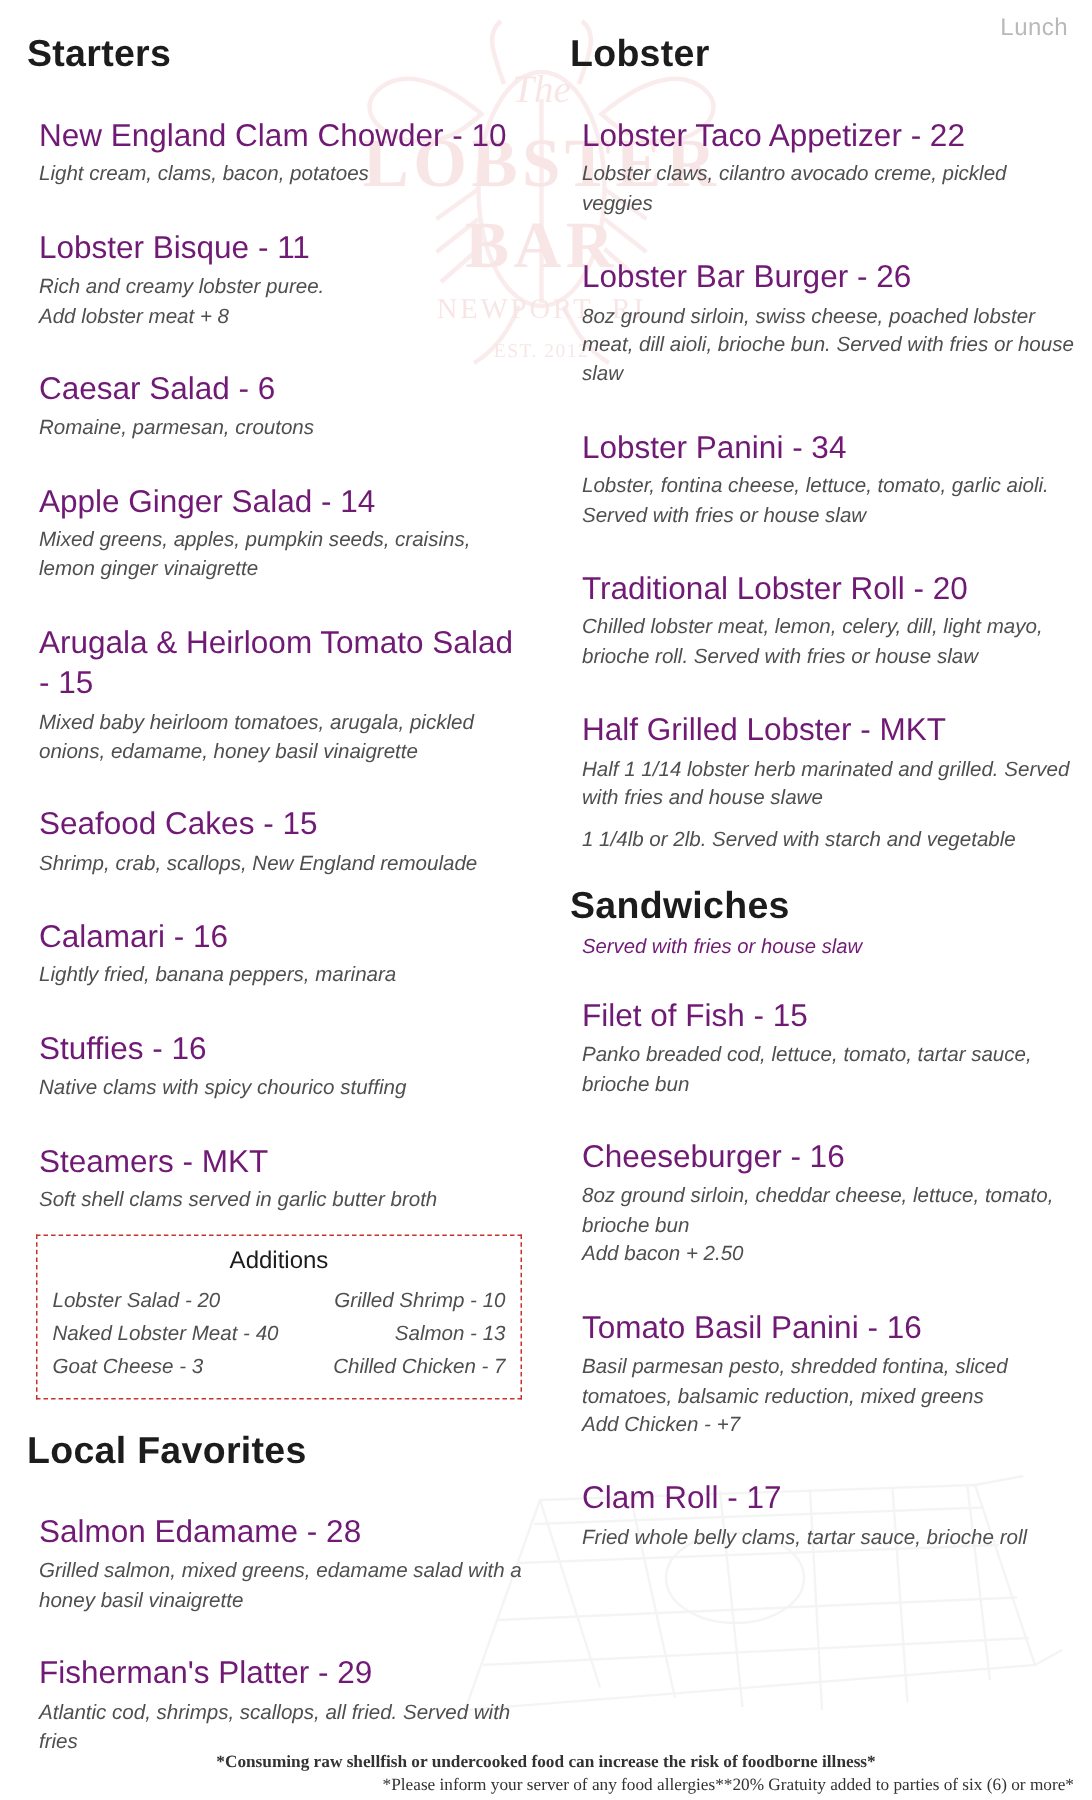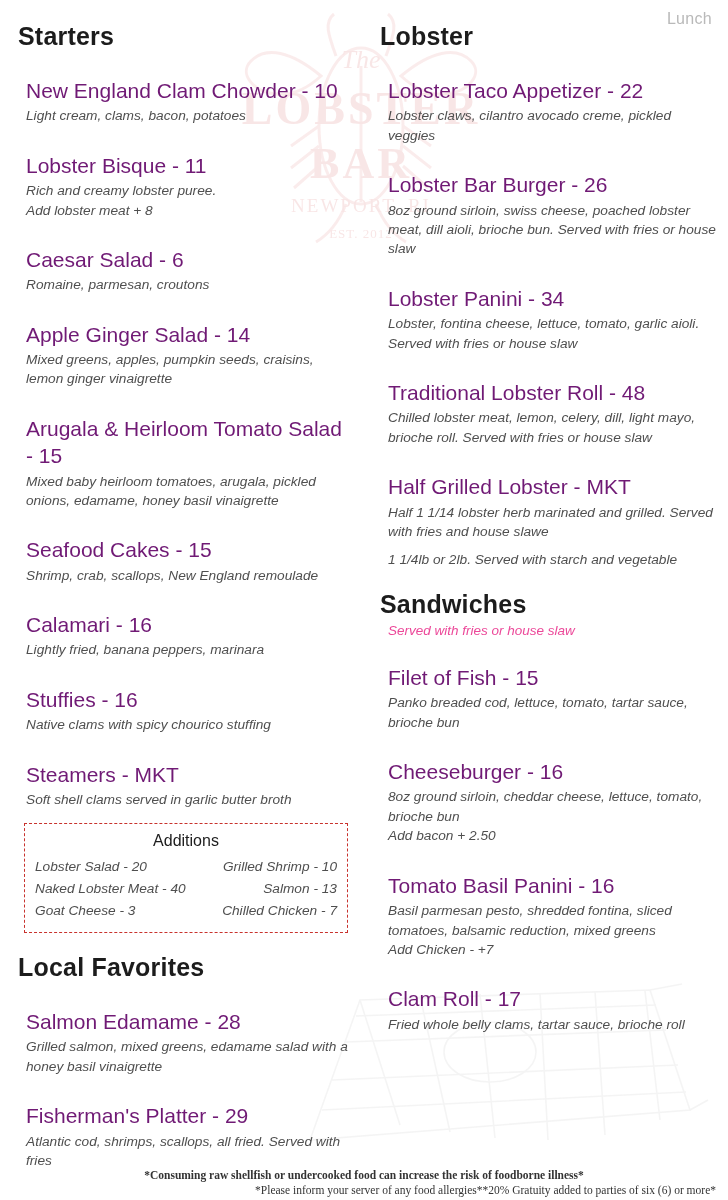--- a/index.html
+++ b/index.html
@@ -64,21 +64,21 @@
     font-weight: bold;
     margin: 0 0 10px 0;
     color: #1c1c1c;
     letter-spacing: 0.2px;
   }
   h2.section.spaced { margin-top: 20px; }
 
   .section-note {
     font-size: 13.5px;
     font-style: italic;
-    color: #ec4899;
+    color: #701a75;
     margin: -6px 0 6px 8px;
   }
 
   .item { margin: 0 0 9px 0; }
   .item-name {
     font-size: 21px;
     color: #701a75;
     margin-left: 8px;
     line-height: 1.3;
     margin-top: 26px;
@@ -255,21 +255,21 @@
     </div>
     <div class="item">
       <div class="item-name">Lobster Bar Burger - 26</div>
       <div class="item-desc">8oz ground sirloin, swiss cheese, poached lobster meat, dill aioli, brioche bun. Served with fries or house slaw</div>
     </div>
     <div class="item">
       <div class="item-name">Lobster Panini - 34</div>
       <div class="item-desc">Lobster, fontina cheese, lettuce, tomato, garlic aioli. Served with fries or house slaw</div>
     </div>
     <div class="item">
-      <div class="item-name">Traditional Lobster Roll - 48</div>
+      <div class="item-name">Traditional Lobster Roll - 20</div>
       <div class="item-desc">Chilled lobster meat, lemon, celery, dill, light mayo, brioche roll. Served with fries or house slaw</div>
     </div>
     <div class="item">
       <div class="item-name">Half Grilled Lobster - MKT</div>
       <div class="item-desc">Half 1 1/14 lobster herb marinated and grilled. Served with fries and house slawe</div>
     </div>
     <div class="item">
       <div class="item-desc">1 1/4lb or 2lb. Served with starch and vegetable</div>
     </div>
 

